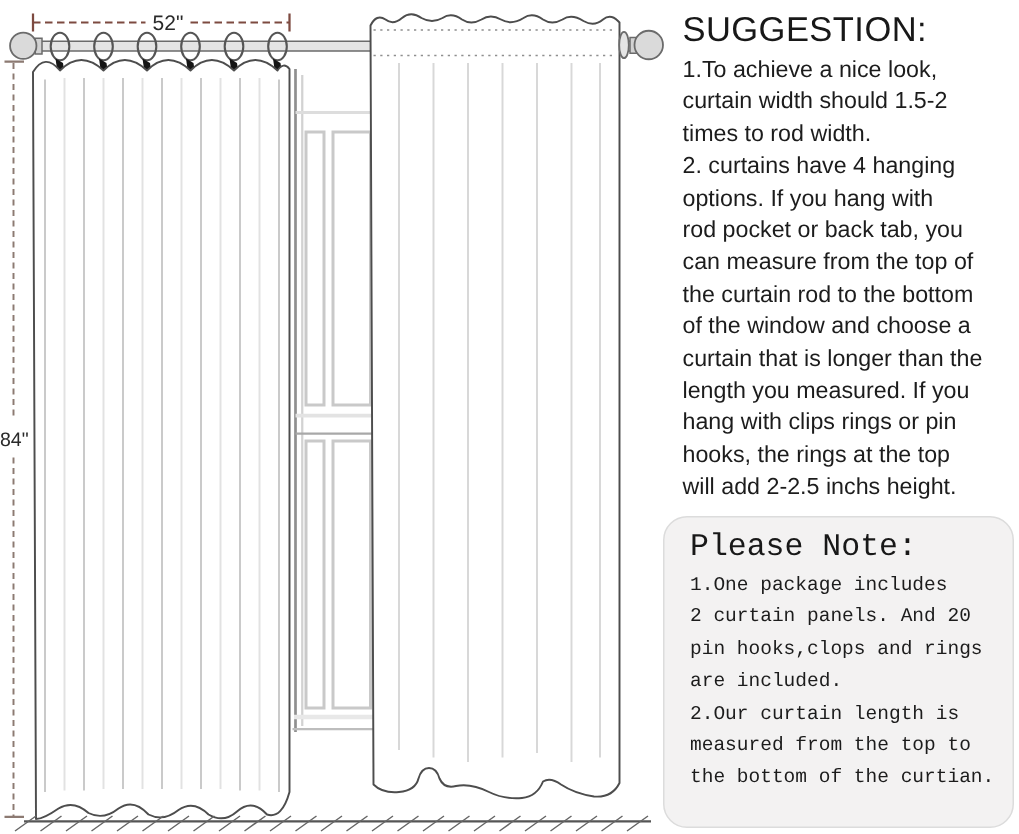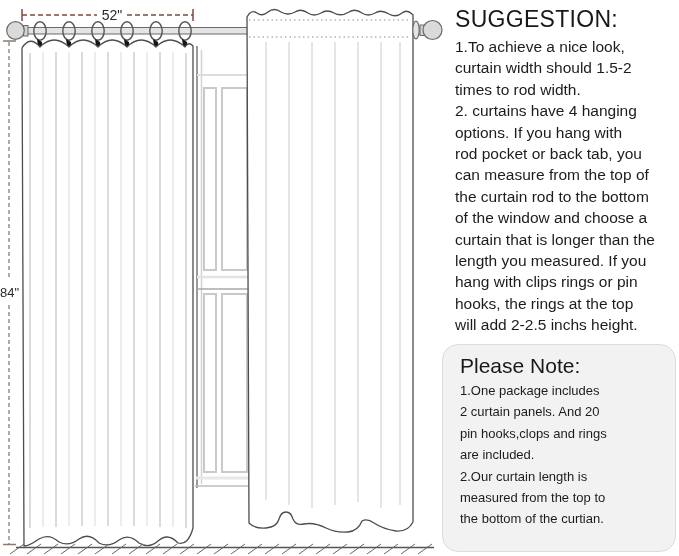--- a/index.html
+++ b/index.html
@@ -11,21 +11,21 @@
   .text-col{position:absolute;left:455px;top:6px;width:226px;}
   .suggestion-title{
     margin:0 0 3px 0;font-size:23px;font-weight:400;letter-spacing:.3px;color:#181818;
   }
   .suggestion-body{
     margin:0;font-size:15.5px;line-height:21.4px;white-space:pre;color:#1c1c1c;
   }
   .note-box{
     position:absolute;left:442px;top:344px;width:234px;height:208px;
     background:#f3f2f2;border:1px solid #dcdcdc;border-radius:16px;
-    box-sizing:border-box;padding:9px 0 0 17px;
+    box-sizing:border-box;padding:9px 0 0 17px;font-family:Liberation Mono, monospace;
   }
   .note-title{margin:0 0 2px 0;font-size:21px;font-weight:400;color:#181818;}
   .note-body{margin:0;font-size:13px;line-height:21.4px;white-space:pre;color:#1c1c1c;}
 </style>
 </head>
 <body>
 
 <div class="canvas">
 
   <svg class="diagram-svg" width="455" height="556" viewBox="0 0 455 556">

